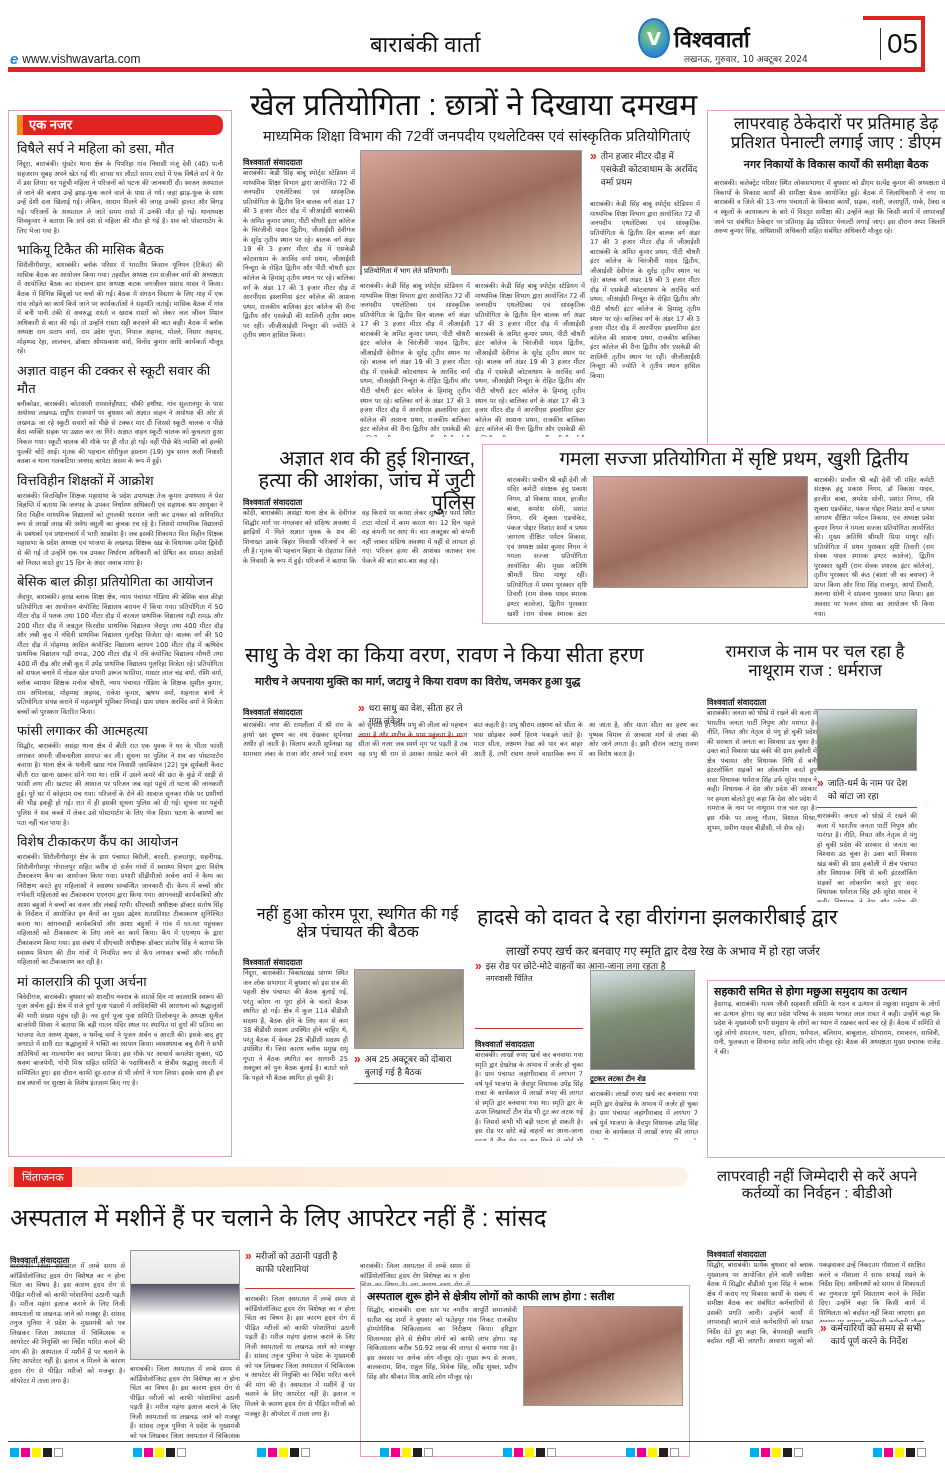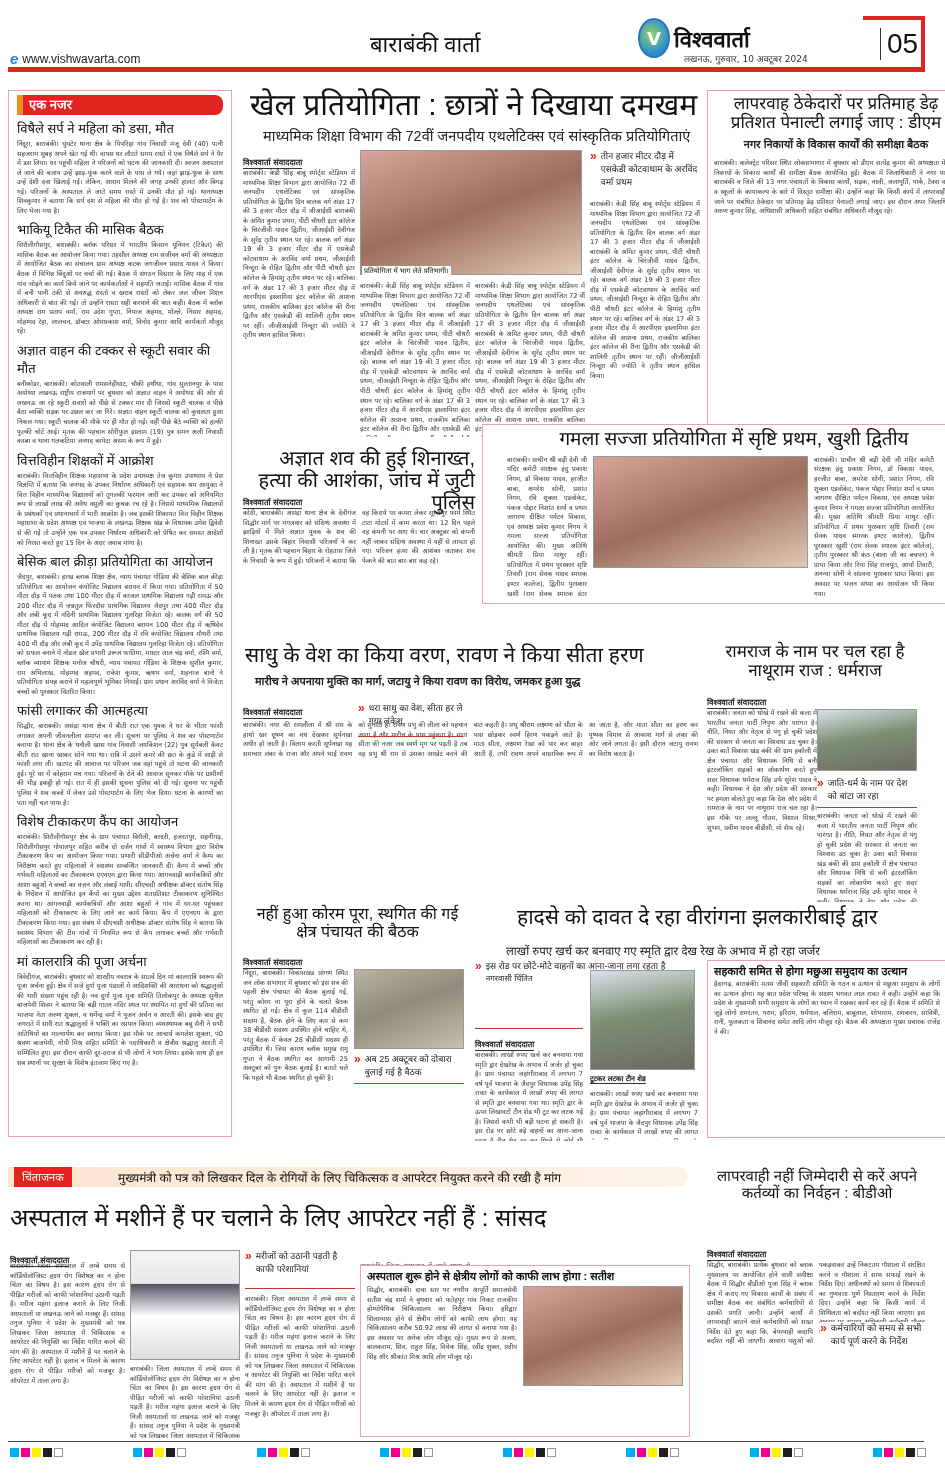--- a/index.html
+++ b/index.html
@@ -11,21 +11,21 @@
   .site { left: 10px; top: 50px; font-size: 12px; font-family: "Liberation Sans", sans-serif; color: #222; display: flex; align-items: center; gap: 4px; }
   .site .e { color: #1e88d6; font-weight: bold; font-style: italic; font-size: 15px; }
   .section-title { left: 370px; top: 28px; font-size: 22px; font-family: "Liberation Sans", sans-serif; color: #111; }
   .logo { left: 638px; top: 18px; display: flex; align-items: center; gap: 4px; }
   .logo .globe { width: 32px; height: 40px; border-radius: 50%; background: radial-gradient(circle at 40% 40%, #8fd16b, #2a8bd0 70%); border: 2px solid #2a75c0; display:flex; align-items:center; justify-content:center; color:#fff; font-weight:bold; font-size: 18px; }
   .logo .brand { font-size: 22px; font-weight: bold; color: #111; font-family: "Liberation Sans", sans-serif; }
   .dateline { left: 684px; top: 52px; font-size: 9px; color: #333; }
   .pageno-box { left: 863px; top: 16px; width: 62px; height: 56px; border-top: 4px solid #e3231f; border-right: 4px solid #e3231f; }
   .pageno { left: 880px; top: 28px; font-size: 28px; font-family: "Liberation Sans", sans-serif; color: #111; border-left: 1px solid #333; padding-left: 6px; }
 
-  .box { border: 1.5px solid #e7a3b1; background: #fff; }
+  .box { border: 1.5px solid #e7a3b1; background: #fff; margin-top: 20px; }
   .headline { font-family: "Liberation Sans", sans-serif; color: #111; line-height: 1.1; }
   .sub { font-family: "Liberation Sans", sans-serif; color: #222; }
   .byline { font-size: 8px; font-weight: bold; color: #222; border-bottom: 1px solid #333; padding-bottom: 1px; display: inline-block; }
   .txt { font-size: 6.6px; line-height: 1.45; color: #333; text-align: justify; }
   .photo { background: linear-gradient(160deg, #b9b3a4 0%, #8f8a7a 45%, #c9c0ae 100%); border: 1px solid #999; }
   .photo.red { background: linear-gradient(160deg, #d7a59b 0%, #9c6d5e 50%, #e3c9b5 100%); }
   .photo.green { background: linear-gradient(170deg, #d8e2e8 0%, #7d8f74 45%, #6b6b63 100%); }
   .caption { font-size: 7px; color: #111; }
   .pull { display: flex; gap: 4px; font-size: 9px; color: #222; line-height: 1.45; font-family: "Liberation Sans", sans-serif; }
   .pull .chev { color: #e3231f; font-weight: bold; font-size: 12px; line-height: 1; }
@@ -157,21 +157,21 @@
       <div class="photo" style="height:80px;"></div>
       <div class="pull" style="margin-top:4px;">
         <span class="chev">»</span>
         <span>अब 25 अक्टूबर को दोबारा बुलाई गई है बैठक</span>
       </div>
       <div class="pull-rule" style="margin:4px 0;"></div>
     </div>
   </div>
 </div>
 
-<div class="abs headline" style="left:477px; top:905px; font-size:21px; white-space:nowrap;margin-left:40px;">हादसे को दावत दे रहा वीरांगना झलकारीबाई द्वार</div>
+<div class="abs headline" style="left:477px; top:905px; font-size:21px; white-space:nowrap;">हादसे को दावत दे रहा वीरांगना झलकारीबाई द्वार</div>
 <div class="abs sub" style="left:506px; top:943px; font-size:11.5px; white-space:nowrap;">लाखों रुपए खर्च कर बनवाए गए स्मृति द्वार देख रेख के अभाव में हो रहा जर्जर</div>
 <div class="abs" style="left:475px; top:960px; width:225px;">
   <div class="pull">
     <span class="chev">»</span>
     <span style="display:flex; flex-direction:column;">
       <span>इस रोड पर छोटे-मोटे वाहनों का आना-जाना लगा रहता है</span>
       <span style="font-size:8px;">नगरवासी चिंतित</span>
     </span>
   </div>
 </div>
@@ -184,21 +184,20 @@
 <div class="abs caption" style="left:590px; top:1074px; font-weight:bold; border-bottom:1px solid #333;">टूटकर लटका टीन शेड</div>
 <div class="abs txt" style="left:590px; top:1090px; width:108px; height:50px; overflow:hidden;">बाराबंकी। लाखों रुपए खर्च कर बनवाया गया स्मृति द्वार देखरेख के अभाव में जर्जर हो चुका है। ग्राम पंचायत जहांगीराबाद में लगभग 7 वर्ष पूर्व भाजपा के जैदपुर विधायक उपेंद्र सिंह रावत के कार्यकाल में लाखों रुपए की लागत से स्मृति द्वार बनवाया गया था। स्मृति द्वार के ऊपर लिखावटों टीन शेड भी टूट कर लटक गई है। जिससे कभी भी बड़ी घटना हो सकती है। इस रोड पर छोटे बड़े वाहनों का आना-जाना रहता है टीन शेड टूट कर गिरने से कोई भी बड़ी घटना हो सकती है।</div>
 
 <div class="abs box" style="left:707px; top:960px; width:240px; height:178px; padding:4px 6px; overflow:hidden;">
   <div class="headline" style="font-size:11px; font-weight:bold;">सहकारी समित से होगा मछुआ समुदाय का उत्थान</div>
   <div class="txt" style="margin-top:3px;">हैदरगढ़, बाराबंकी। मत्स्य जीवी सहकारी समिति के गठन व उत्थान से मछुआ समुदाय के लोगों का उत्थान होगा। यह बात प्रदेश परिषद के सदस्य भगवत लाल रावत ने कही। उन्होंने कहा कि प्रदेश के मुख्यमंत्री सभी समुदाय के लोगों का ध्यान में रखकर कार्य कर रहे हैं। बैठक में समिति से जुड़े लोगो रामरतन, पराग, हरिराम, धर्मपाल, बलिराम, बाबूलाल, शोभाराम, रामकरन, सावित्री, रानी, फूलकता व शिवानंद समेत आदि लोग मौजूद रहे। बैठक की अध्यक्षता मुख्य प्रचारक राजेंद्र ने की।</div>
 </div>
 
 <div class="abs banner">
   <span class="tag">चिंताजनक</span>
-  <span class="text">मुख्यमंत्री को पत्र को लिखकर दिल के रोगियों के लिए चिकित्सक व आपरेटर नियुक्त करने की रखी है मांग</span>
 </div>
 
 <div class="abs headline" style="left:10px; top:1205px; font-size:24px; white-space:nowrap;">अस्पताल में मशीनें हैं पर चलाने के लिए आपरेटर नहीं हैं : सांसद</div>
 <div class="abs" style="left:10px; top:1248px; width:580px;">
   <div class="byline">विश्ववार्ता संवाददाता</div>
 </div>
 <div class="abs txt" style="left:10px; top:1262px; width:115px; height:176px; overflow:hidden;">बाराबंकी। जिला अस्पताल में लम्बे समय से कॉर्डियोलॉजिस्ट हृदय रोग विशेषज्ञ का न होना चिंता का विषय है। इस कारण हृदय रोग से पीड़ित मरीजों को काफी परेशानियां उठानी पड़ती हैं। मरीज महंगा इलाज कराने के लिए निजी अस्पतालों या लखनऊ जाने को मजबूर हैं। सांसद तनुज पुनिया ने प्रदेश के मुख्यमंत्री को पत्र लिखकर जिला अस्पताल में चिकित्सक व आपरेटर की नियुक्ति का निर्देश पारित करने की मांग की है। अस्पताल में मशीनें हैं पर चलाने के लिए आपरेटर नहीं है। इलाज न मिलने के कारण हृदय रोग से पीड़ित मरीजों को मजबूर है। ऑपरेटर में ताला लगा है।</div>
 <div class="abs photo" style="left:130px; top:1250px; width:110px; height:110px; background:linear-gradient(180deg,#f4f4f4 0%,#e8e8e8 30%,#556 31%,#fff 60%,#ddd 100%);"></div>
 <div class="abs txt" style="left:130px; top:1365px; width:110px; height:73px; overflow:hidden;">बाराबंकी। जिला अस्पताल में लम्बे समय से कॉर्डियोलॉजिस्ट हृदय रोग विशेषज्ञ का न होना चिंता का विषय है। इस कारण हृदय रोग से पीड़ित मरीजों को काफी परेशानियां उठानी पड़ती हैं। मरीज महंगा इलाज कराने के लिए निजी अस्पतालों या लखनऊ जाने को मजबूर हैं। सांसद तनुज पुनिया ने प्रदेश के मुख्यमंत्री को पत्र लिखकर जिला अस्पताल में चिकित्सक व आपरेटर की नियुक्ति का निर्देश पारित करने की मांग की है। अस्पताल में मशीनें हैं पर चलाने के लिए आपरेटर नहीं है। इलाज न मिलने के कारण हृदय रोग से पीड़ित मरीजों को मजबूर है। ऑपरेटर में ताला लगा है।</div>
 <div class="abs pull" style="left:245px; top:1250px; width:110px;">

